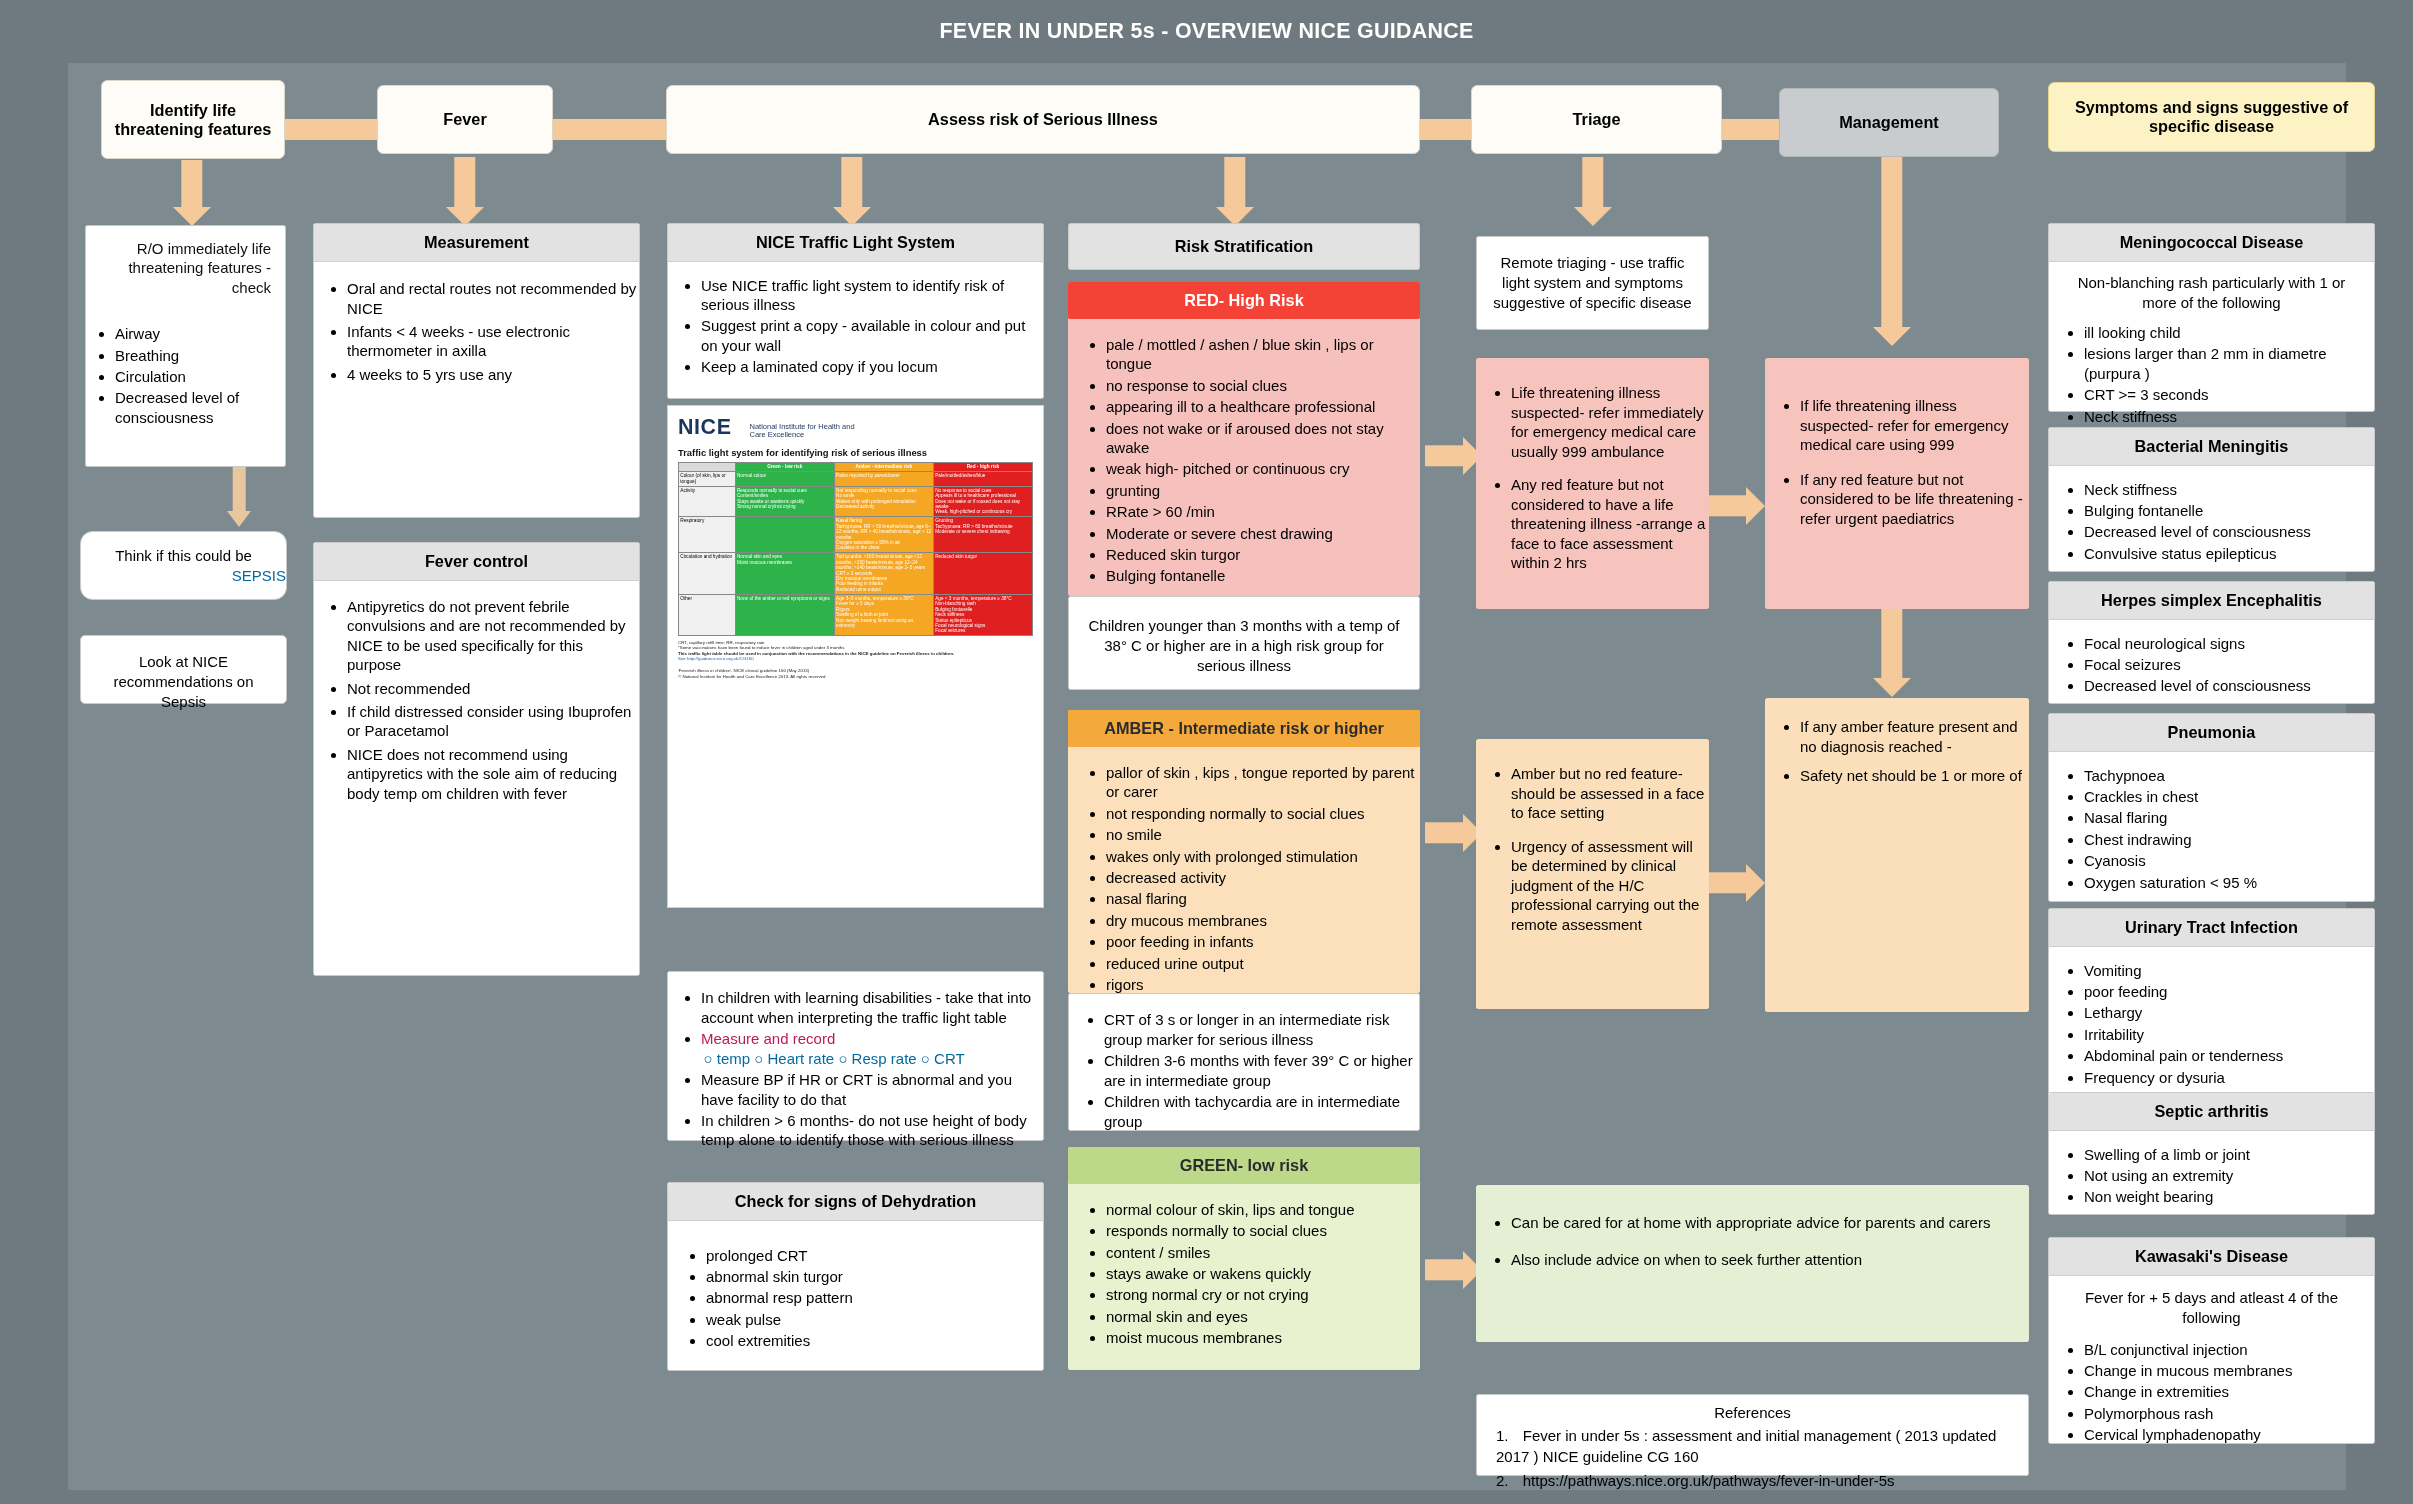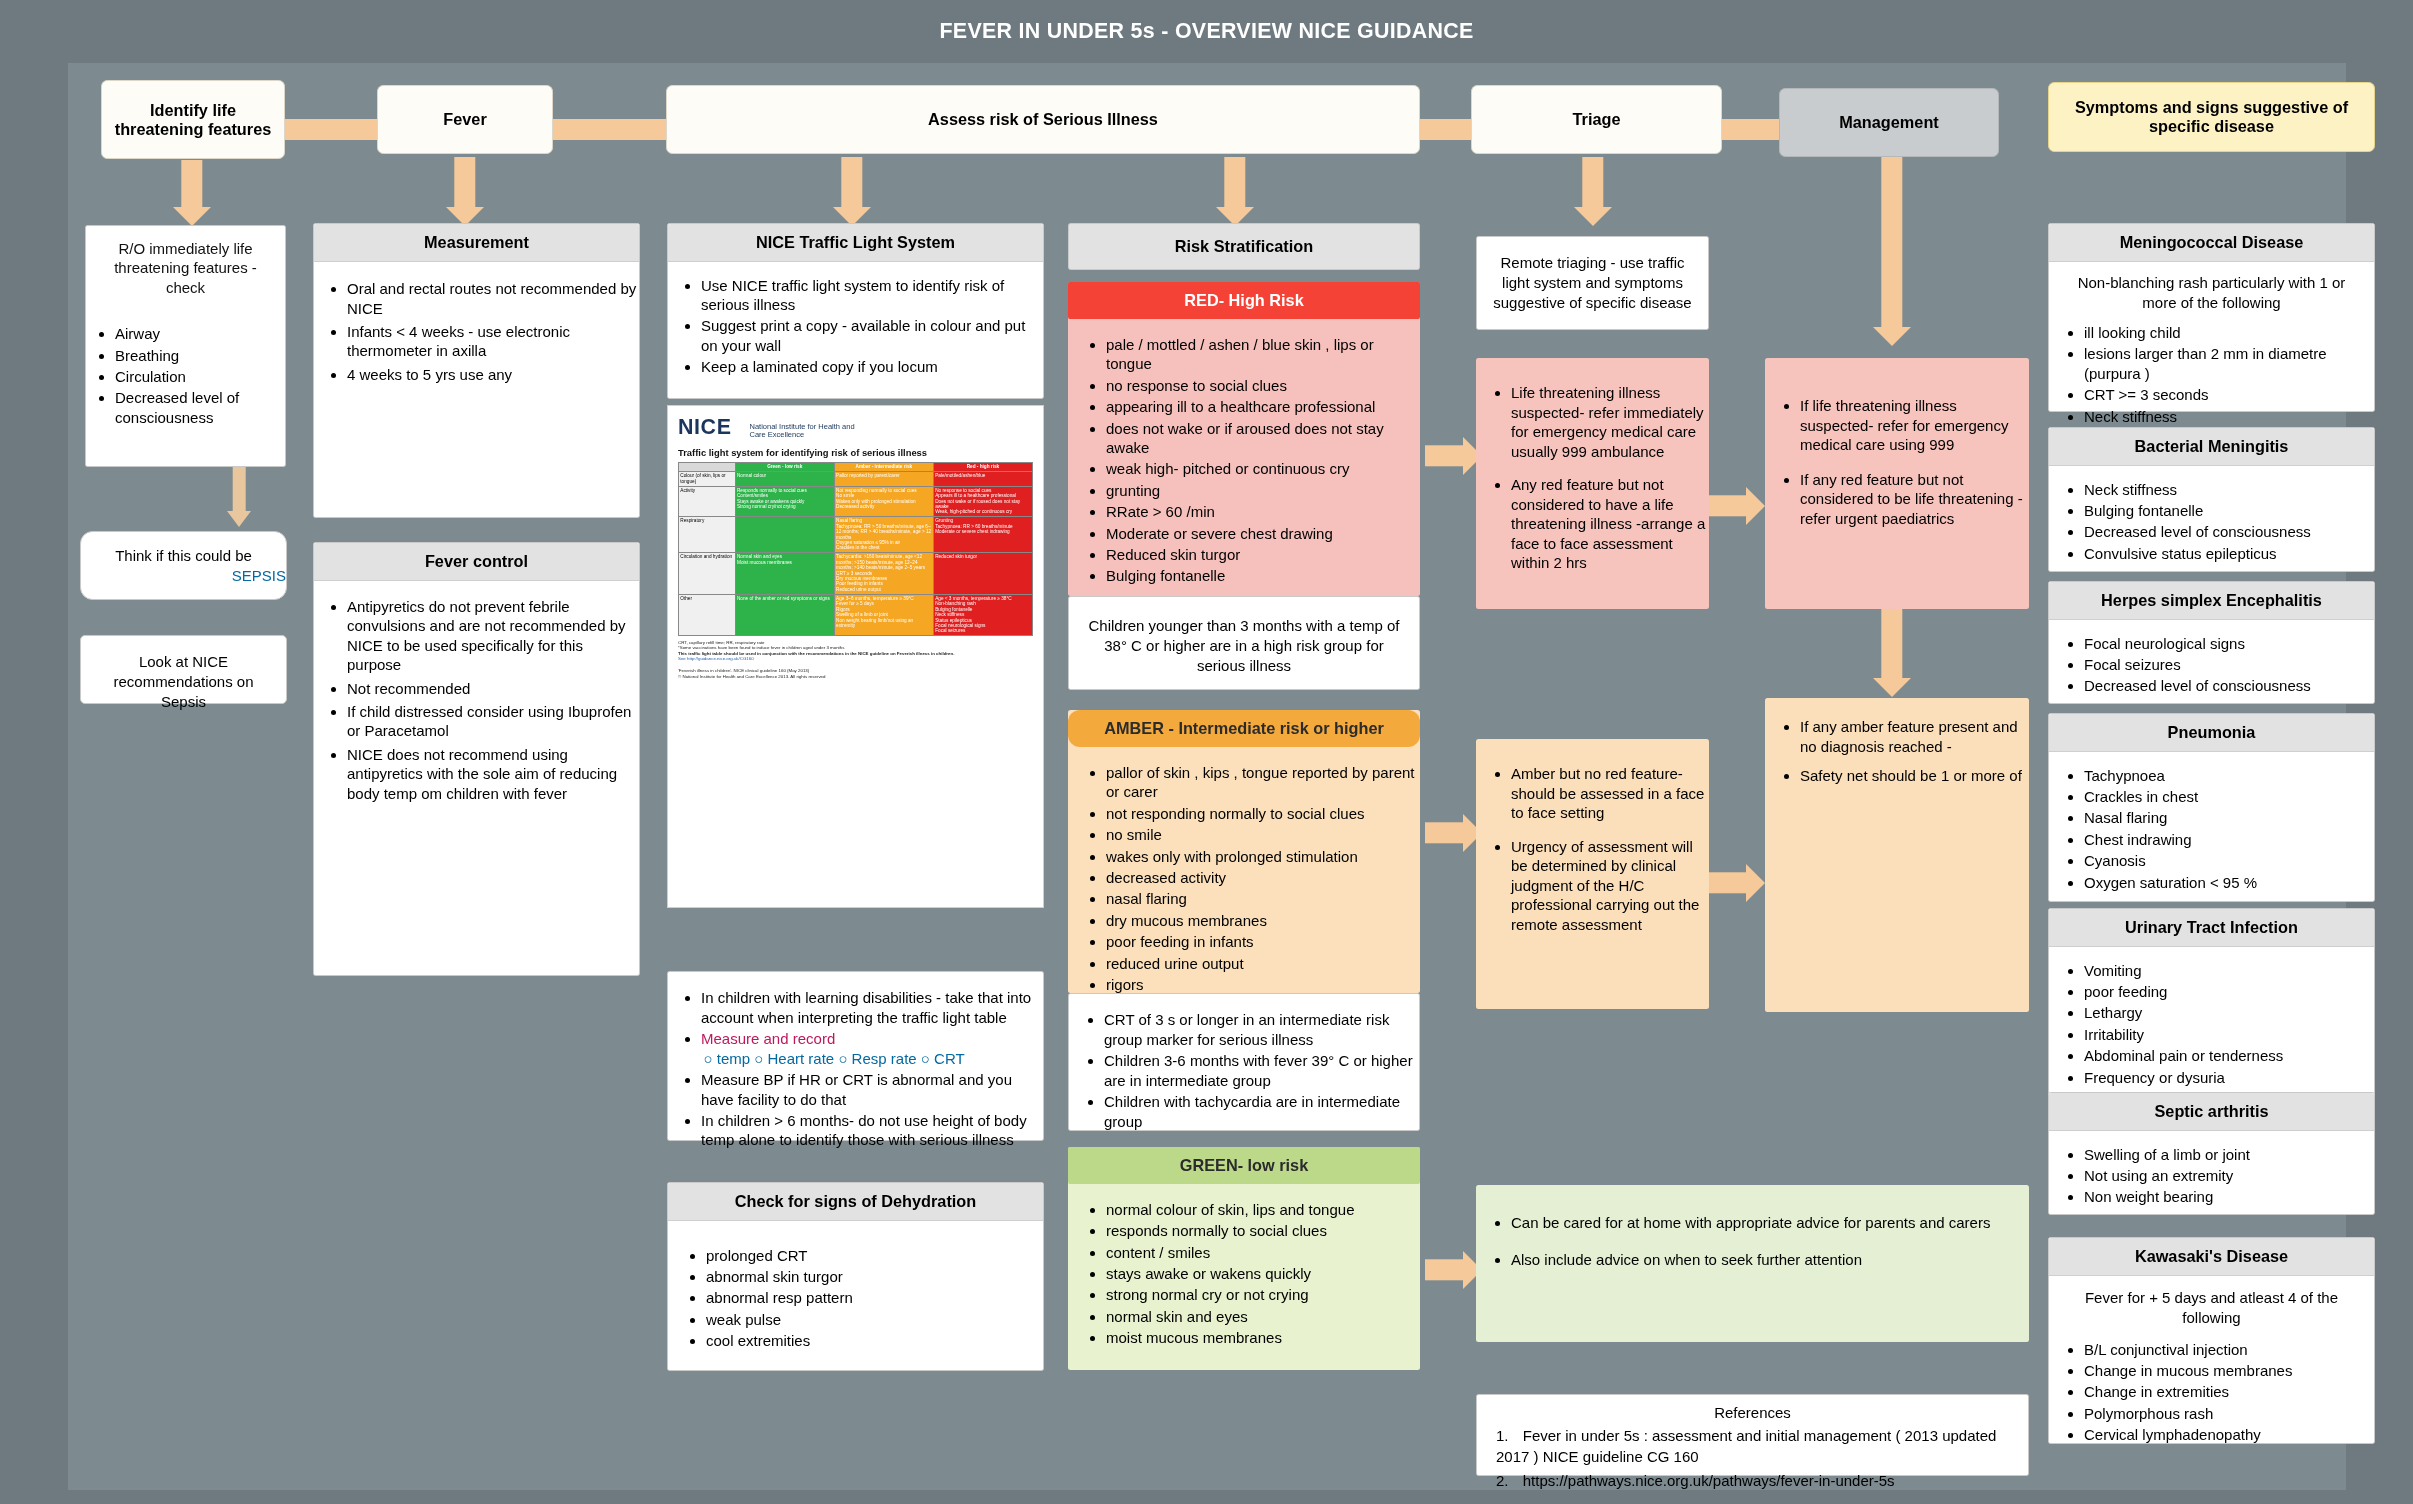--- a/index.html
+++ b/index.html
@@ -52,21 +52,21 @@
      border-top:19px solid #f6c99a;}
   .arrow-right{position:absolute;}
   .arrow-right .shaft{position:absolute;top:50%;transform:translateY(-50%);
      background:#f6c99a;height:21.4px;left:0;}
   .arrow-right .head{position:absolute;top:50%;transform:translateY(-50%);
      width:0;height:0;border-top:19px solid transparent;border-bottom:19px solid transparent;
      border-left:19px solid #f6c99a;}
   .hband{position:absolute;background:#f6c99a;height:21.4px;}
   
   .red-hdr{background:#f44336;color:#fff;font-weight:bold;text-align:center;font-size:16.3px;padding:8.8px 5px;border-radius:1.9px;}
-  .amber-hdr{background:#f4a93c;color:#2b2b2b;font-weight:bold;text-align:center;font-size:16.3px;padding:8.8px 5px;border-radius:12px;}
+  .amber-hdr{background:#f4a93c;color:#2b2b2b;font-weight:bold;text-align:center;font-size:16.3px;padding:8.8px 5px;border-radius:1px;}
   .green-hdr{background:#bcd98a;color:#2b2b2b;font-weight:bold;text-align:center;font-size:16.3px;padding:8.8px 5px;border-radius:1.9px;}
   .nobr{border:none;}
   
   .nice-img{position:absolute;box-sizing:border-box;background:#fff;border:0.6px solid #cfcfcf;}
   .nice-logo{font-weight:bold;font-size:21.4px;color:#1b365d;letter-spacing:0.6px;}
   .nice-sub{font-size:7.5px;color:#1b365d;line-height:1.15;}
   .tl-title{font-size:9.4px;font-weight:bold;color:#111;}
   .tl-table{border-collapse:collapse;width:100%;table-layout:fixed;}
   .tl-table td,.tl-table th{border:0.6px solid #888;vertical-align:top;font-size:4.7px;line-height:1.15;padding:1.3px;}
   .c-green{background:#2db34a;color:#fff;}
@@ -135,21 +135,21 @@
   <div class="arrow-down" style="left:1870px;top:157px;width:44px;height:189px;">
     <div class="shaft" style="height:170px;"></div>
       <div class="head" style="top:170px;"></div>
   </div>
   <div class="arrow-down" style="left:1870px;top:603px;width:44px;height:94px;">
     <div class="shaft" style="height:75px;"></div>
       <div class="head" style="top:75px;"></div>
   </div>
 
   <div class="box" style="left:85px;top:225px;width:201px;height:242px;">
-    <div class="body-txt" style="text-align:center;padding-top:12.6px;">R/O immediately life threatening features - check</div>
+    <div class="body-txt" style="text-align:right;padding-top:12.6px;">R/O immediately life threatening features - check</div>
     <ul class="tight" style="padding-left:29px;margin-top:16.3px;">
       <li>Airway</li>
       <li>Breathing</li>
       <li>Circulation</li>
       <li>Decreased level of consciousness</li>
     </ul>
   </div>
 
   <div class="arrow-down" style="left:217px;top:467px;width:44px;height:63px;">
     <div class="shaft" style="height:44px;background:#e8c79f;width:12.6px;"></div>

